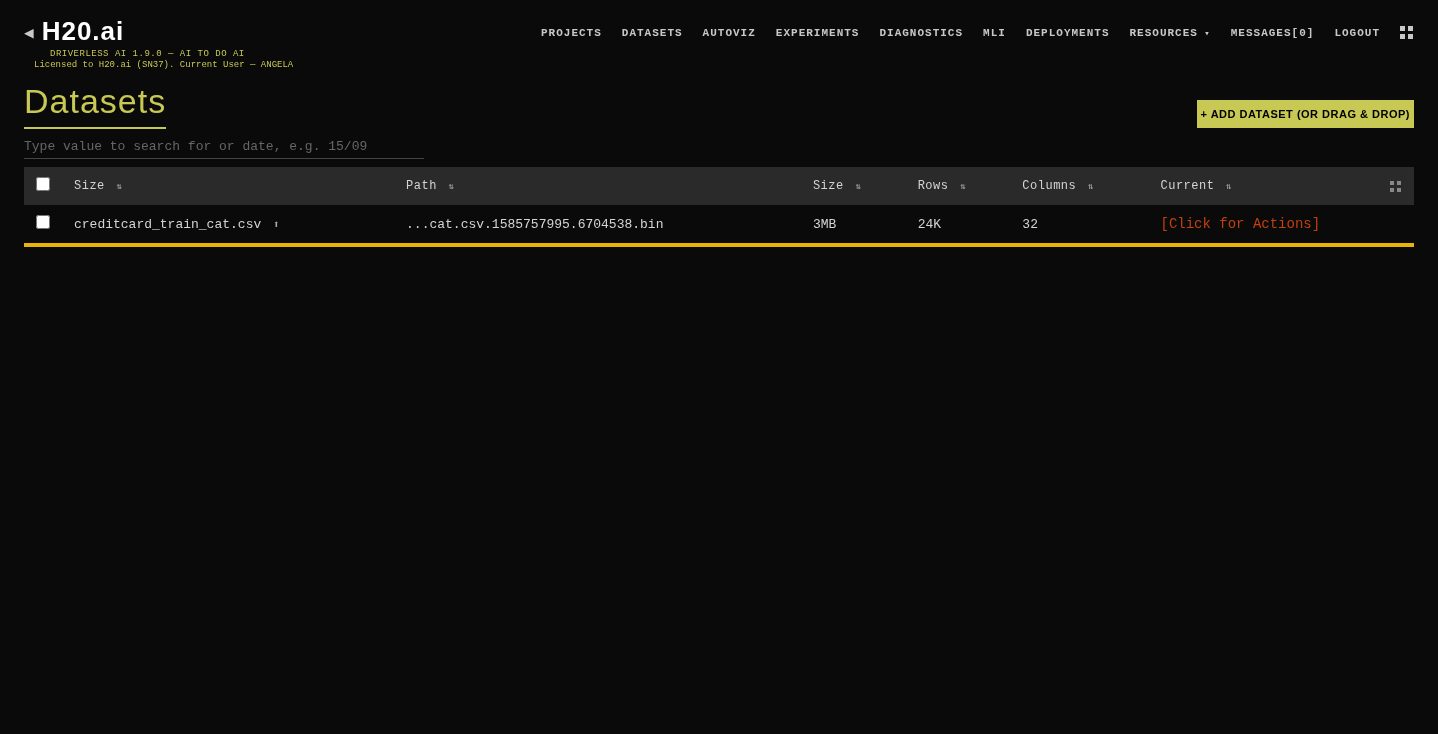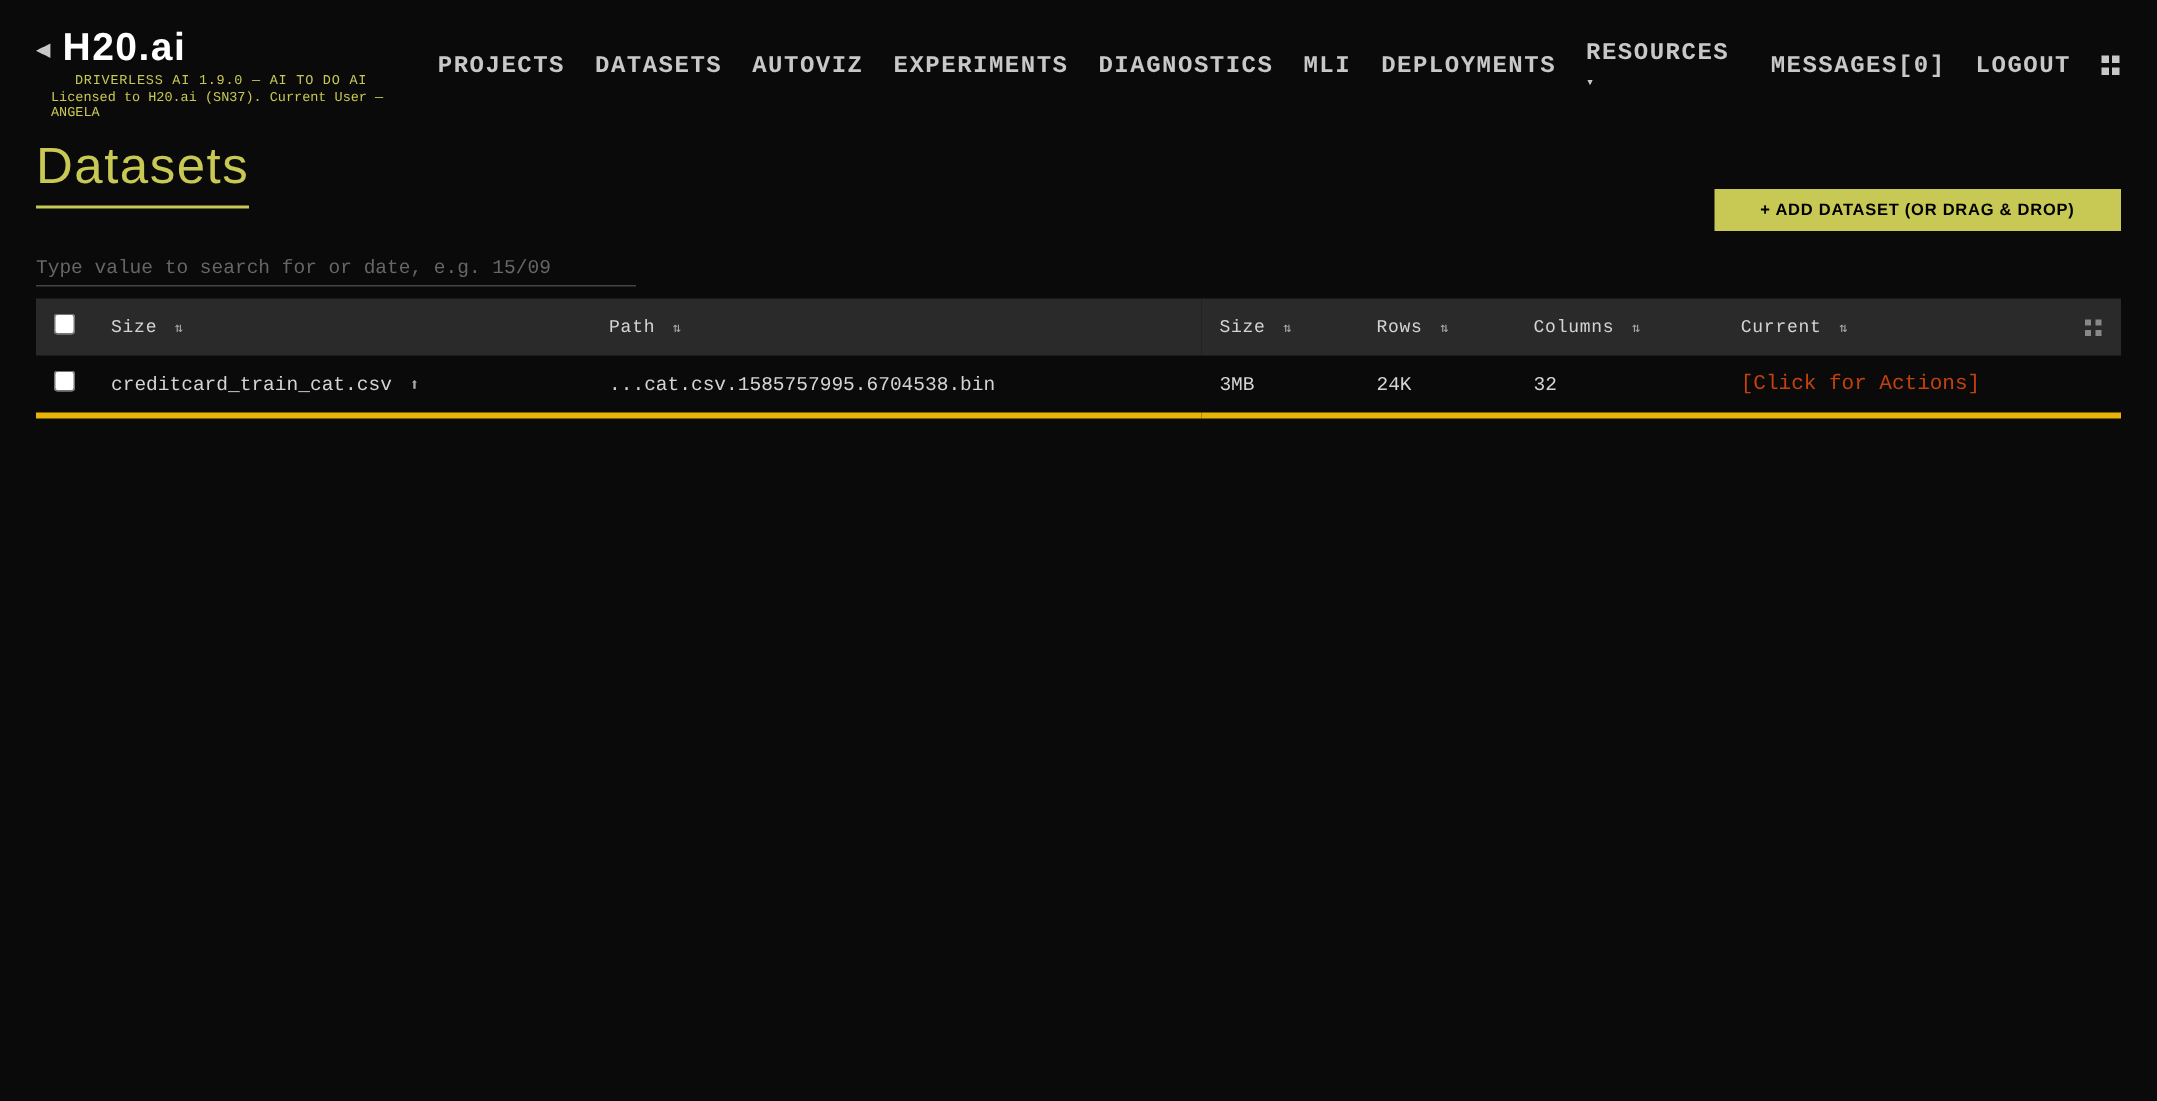--- a/index.html
+++ b/index.html
@@ -70,21 +70,21 @@
 
     .nav {
       display: flex;
       align-items: center;
       gap: 20px;
       padding-top: 10px;
     }
 
     .nav-item {
       color: #c8c8c8;
-      font-size: 16px;
+      font-size: 11px;
       font-weight: bold;
       letter-spacing: 1px;
       text-transform: uppercase;
       cursor: pointer;
       text-decoration: none;
     }
 
     .nav-item.with-arrow::after {
       content: ' ▾';
       font-size: 9px;
@@ -128,30 +128,29 @@
     
     .add-dataset-btn {
       position: absolute;
       top: 100px;
       right: 24px;
       background-color: #c8c854;
       color: #000000;
       font-size: 11px;
       font-weight: bold;
       letter-spacing: 0.5px;
-      padding: 8px 31px;
+      padding: 8px 4px;
       cursor: pointer;
       border: none;
       text-transform: uppercase;
-      margin-top: 26px;
     }
 
     
     .search-container {
-      margin-top: 28px;
+      margin-top: 6px;
       text-decoration: underline;
     }
 
     .search-input {
       background: transparent;
       border: none;
       border-bottom: 1px solid #444;
       color: #888;
       font-size: 13px;
       font-family: 'Courier New', Courier, monospace;

